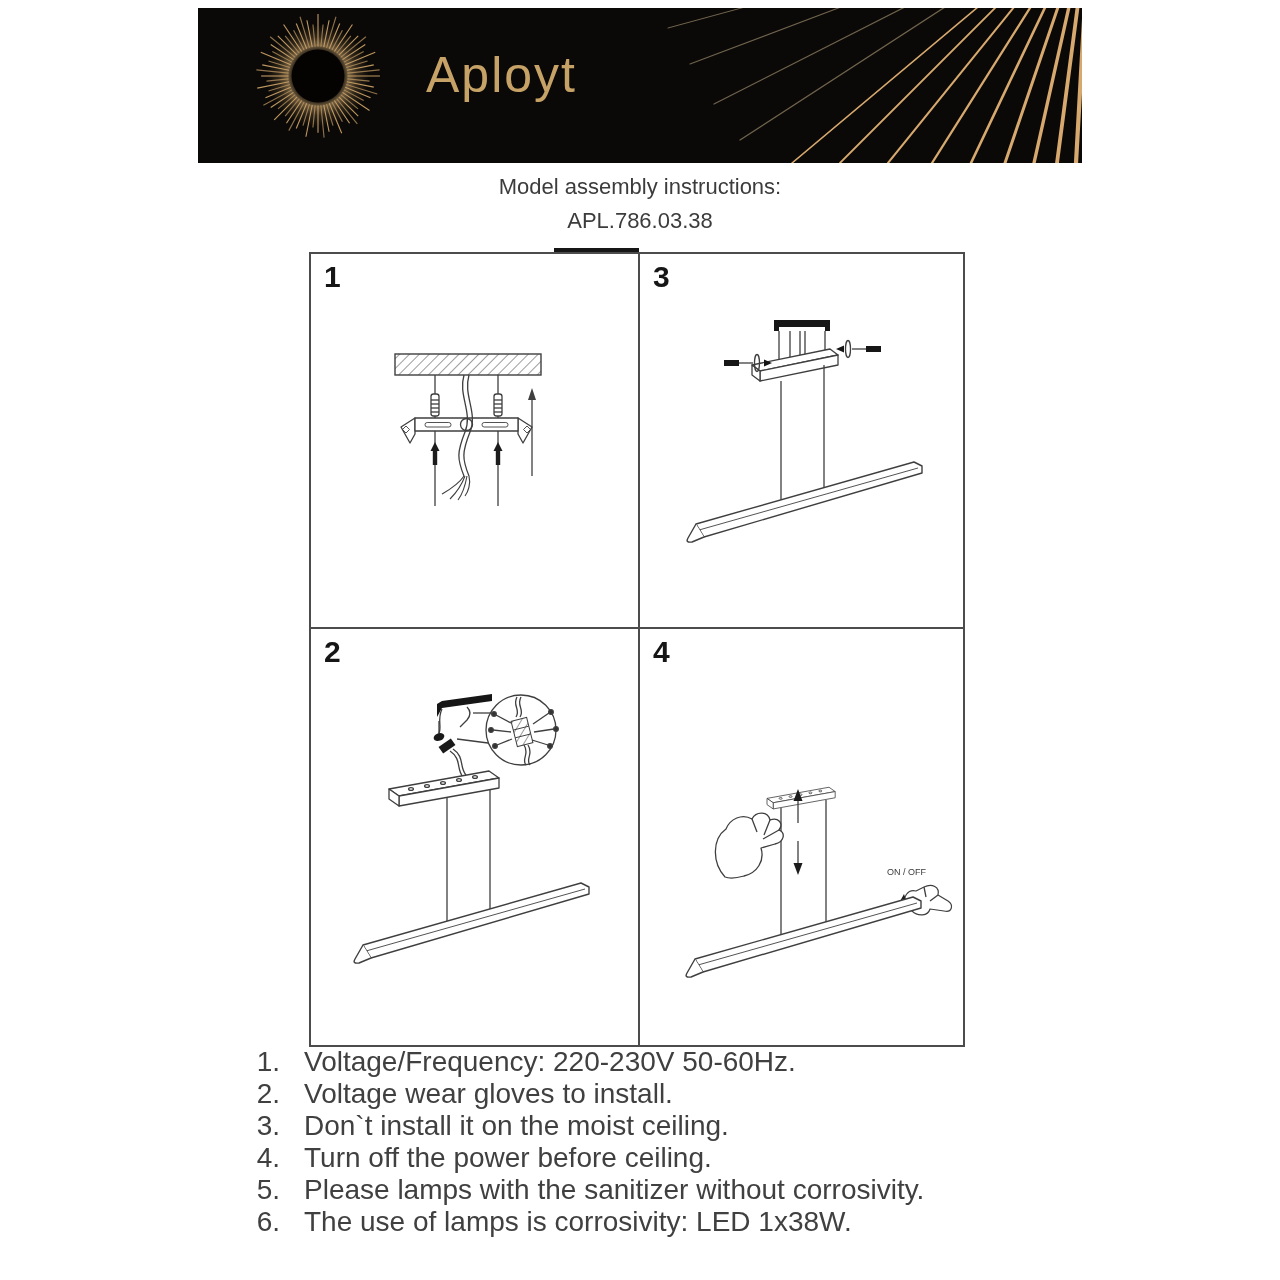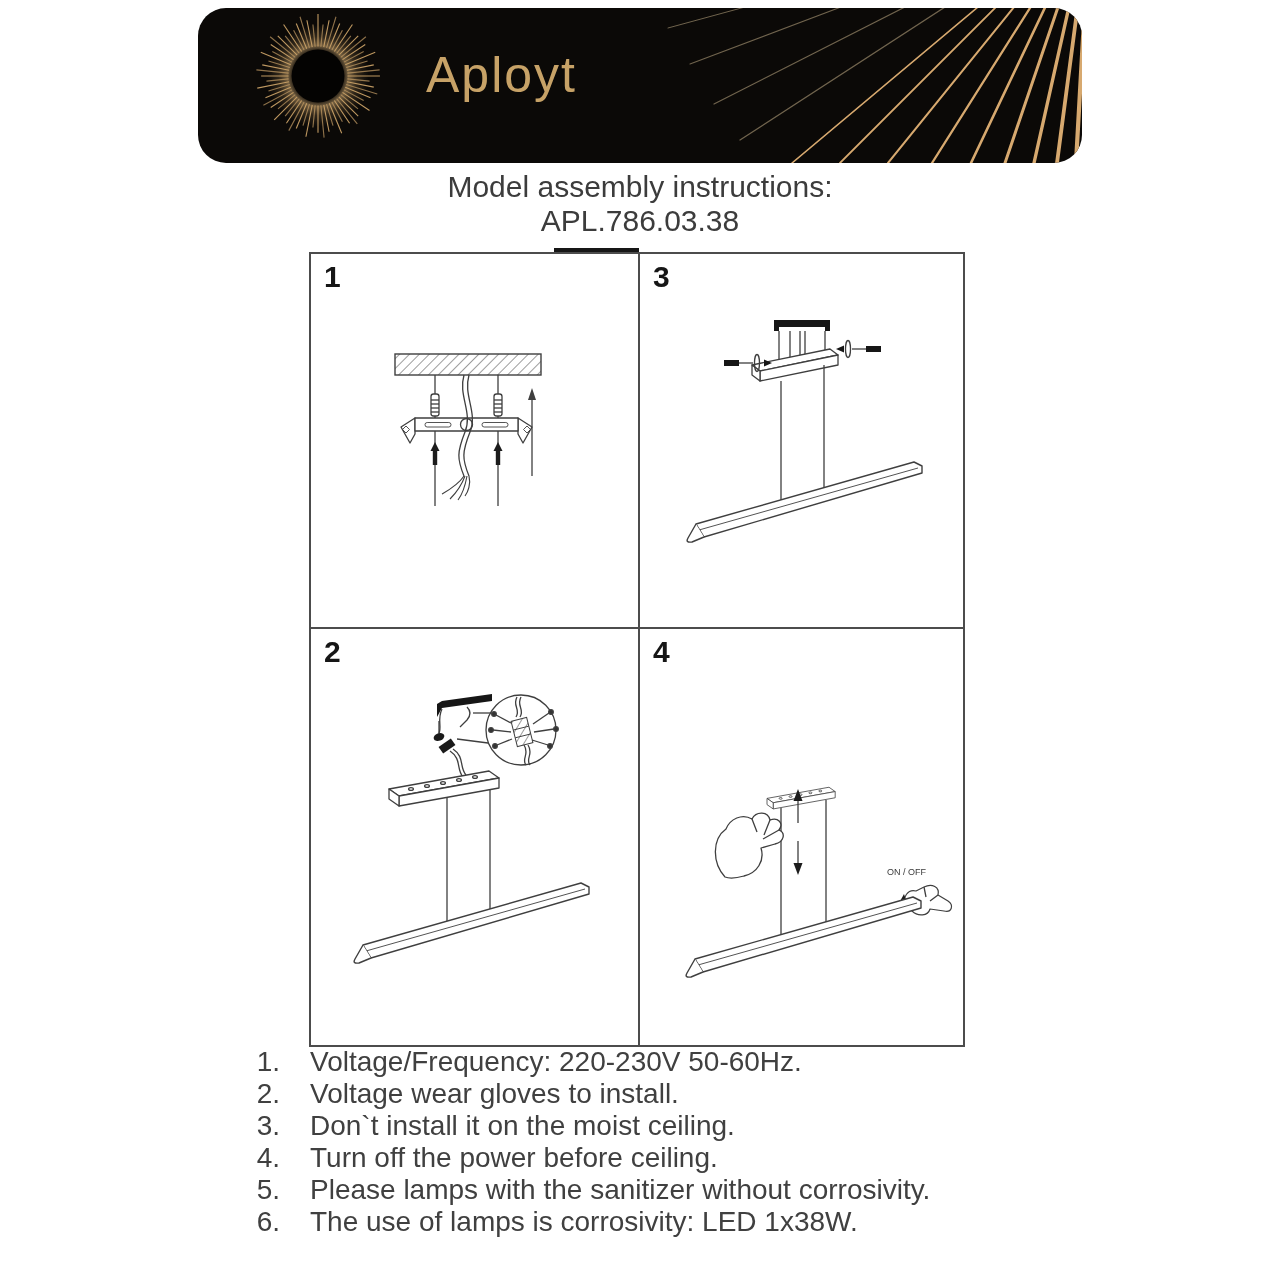--- a/index.html
+++ b/index.html
@@ -1,49 +1,49 @@
 <!DOCTYPE html>
 <html><head>
 <meta charset="utf-8">
 <style>
   html,body{margin:0;padding:0;background:#ffffff;}
   .page{position:relative;width:1280px;height:1280px;background:#ffffff;
         font-family:"Liberation Sans",sans-serif;overflow:hidden;}
 
   
   .banner{position:absolute;left:198px;top:8px;width:884px;height:155px;
-          background:#0b0907;overflow:hidden;border-radius:28px;}
+          background:#0b0907;overflow:hidden;}
   .logo-svg{position:absolute;left:54px;top:2px;}
   .brand{position:absolute;left:228px;top:42px;font-size:50px;font-weight:400;
          letter-spacing:2px;color:#c7a267;line-height:1;}
   .rays-svg{position:absolute;right:0;top:0;}
 
   
   .title-block{position:absolute;left:0;top:170px;width:1280px;text-align:center;
-               color:#3c3c3c;font-size:30px;line-height:34px;}
+               color:#3c3c3c;font-size:22px;line-height:34px;}
 
   
   .grid{position:absolute;left:309px;top:252px;width:656px;height:795px;
         border:2px solid #4c4c4c;box-sizing:border-box;background:#fff;}
   .vdiv{position:absolute;left:327px;top:0;width:2px;height:100%;background:#4c4c4c;}
   .hdiv{position:absolute;left:0;top:373px;width:100%;height:2px;background:#4c4c4c;}
   .thickseg{position:absolute;left:554px;top:248px;width:85px;height:5px;background:#161616;}
   .cell{position:absolute;overflow:hidden;}
   .cell-1{left:0;top:0;width:327px;height:373px;}
   .cell-3{left:329px;top:0;width:323px;height:373px;}
   .cell-2{left:0;top:375px;width:327px;height:416px;}
   .cell-4{left:329px;top:375px;width:323px;height:416px;}
   .pnum{position:absolute;left:13px;top:6px;font-size:30px;font-weight:700;color:#161616;}
   .cell svg{position:absolute;left:0;top:0;}
 
   
   .ilist{position:absolute;left:240px;top:1046px;color:#404040;font-size:28px;}
   .irow{display:flex;height:32px;line-height:32px;white-space:nowrap;}
   .inum{width:40px;text-align:right;}
-  .itxt{margin-left:30px;}
+  .itxt{margin-left:24px;}
 
   .lineart{stroke:#3f3f3f;fill:none;stroke-width:1.3px;}
 </style>
 </head>
 <body>
 
 <svg width="0" height="0" style="position:absolute" aria-hidden="true">
   <defs>
     <pattern id="hatch" width="7" height="7" patternTransform="rotate(45)" patternUnits="userSpaceOnUse">
       <line x1="0" y1="0" x2="0" y2="7" stroke="#5a5a5a" stroke-width="1.2"></line>

